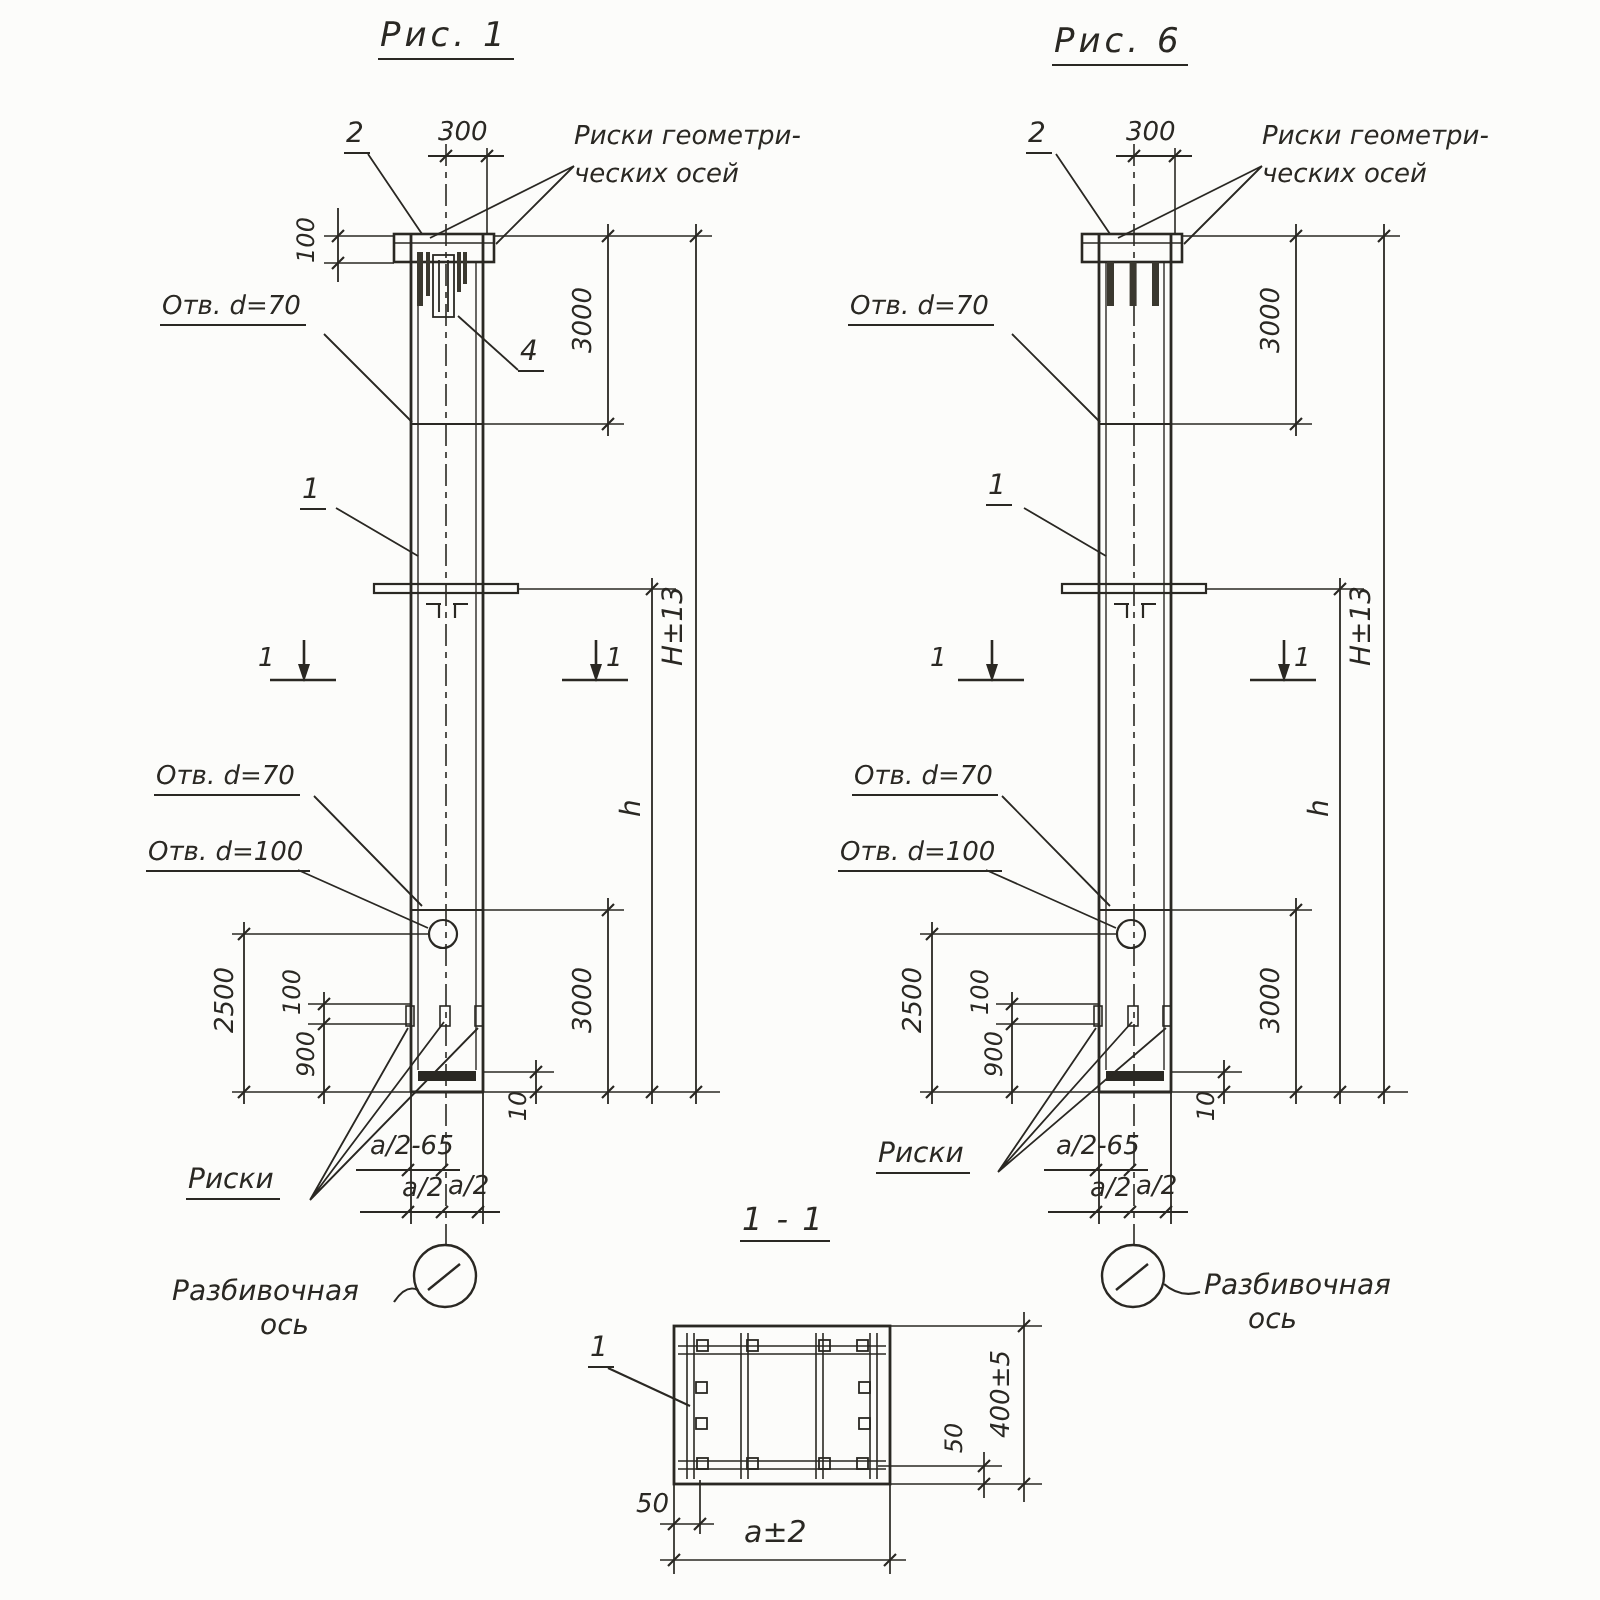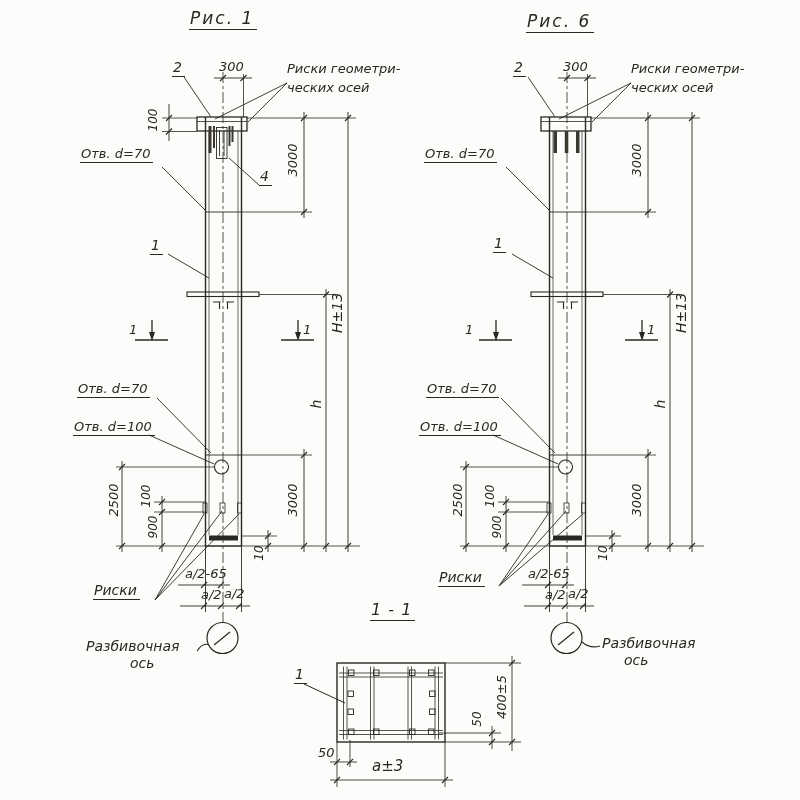--- a/index.html
+++ b/index.html
@@ -179,15 +179,15 @@
 <span class="lbl s13" style="left:545px;top:588px;">a/2</span>
 <span class="lbl s13" style="left:568px;top:587px;">a/2</span>
 <span class="lbl s14" style="left:602px;top:636px;">Разбивочная</span>
 <span class="lbl s14" style="left:624px;top:653px;">ось</span>
 
 <span class="lbl s16 u" style="left:370px;top:602px;">1 - 1</span>
 <span class="lbl s14 u" style="left:294px;top:667px;">1</span>
 <span class="lbl s13 rot" style="left:501px;top:697px;">400±5</span>
 <span class="lbl s12 rot" style="left:477px;top:719px;">50</span>
 <span class="lbl s13" style="left:318px;top:746px;">50</span>
-<span class="lbl s15" style="left:372px;top:759px;">a±3</span>
+<span class="lbl s15" style="left:372px;top:759px;">a±2</span>
 
 </div>
 
 </body></html>

